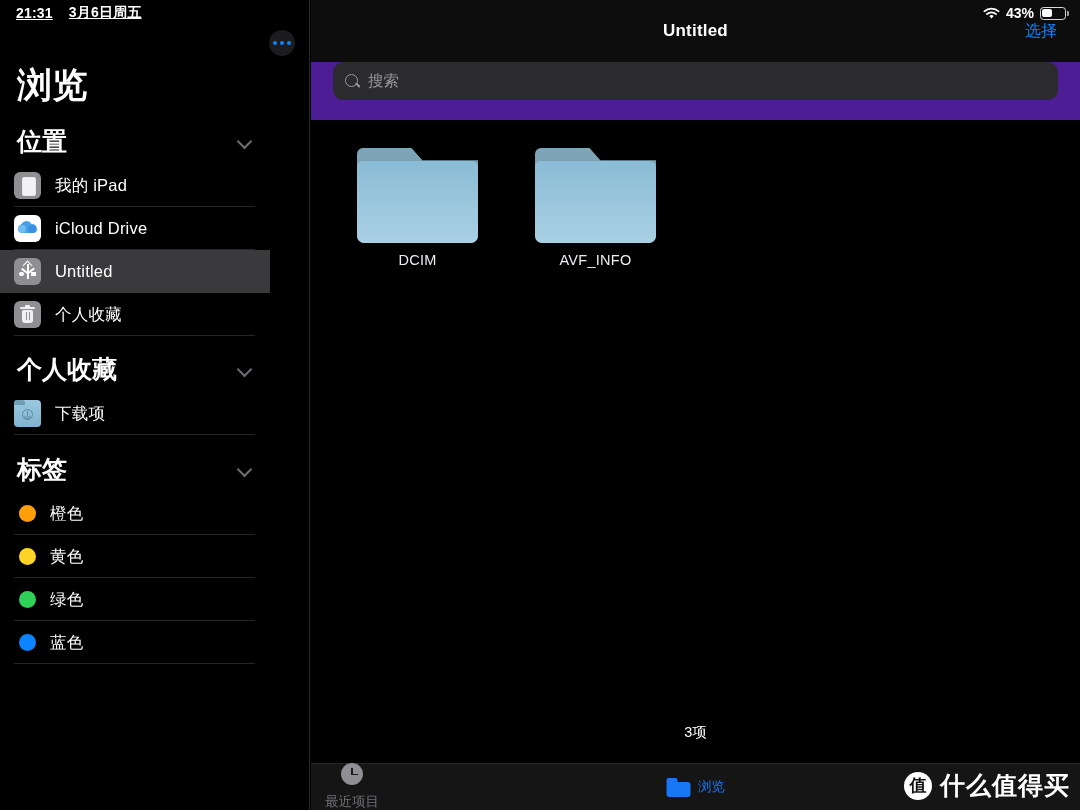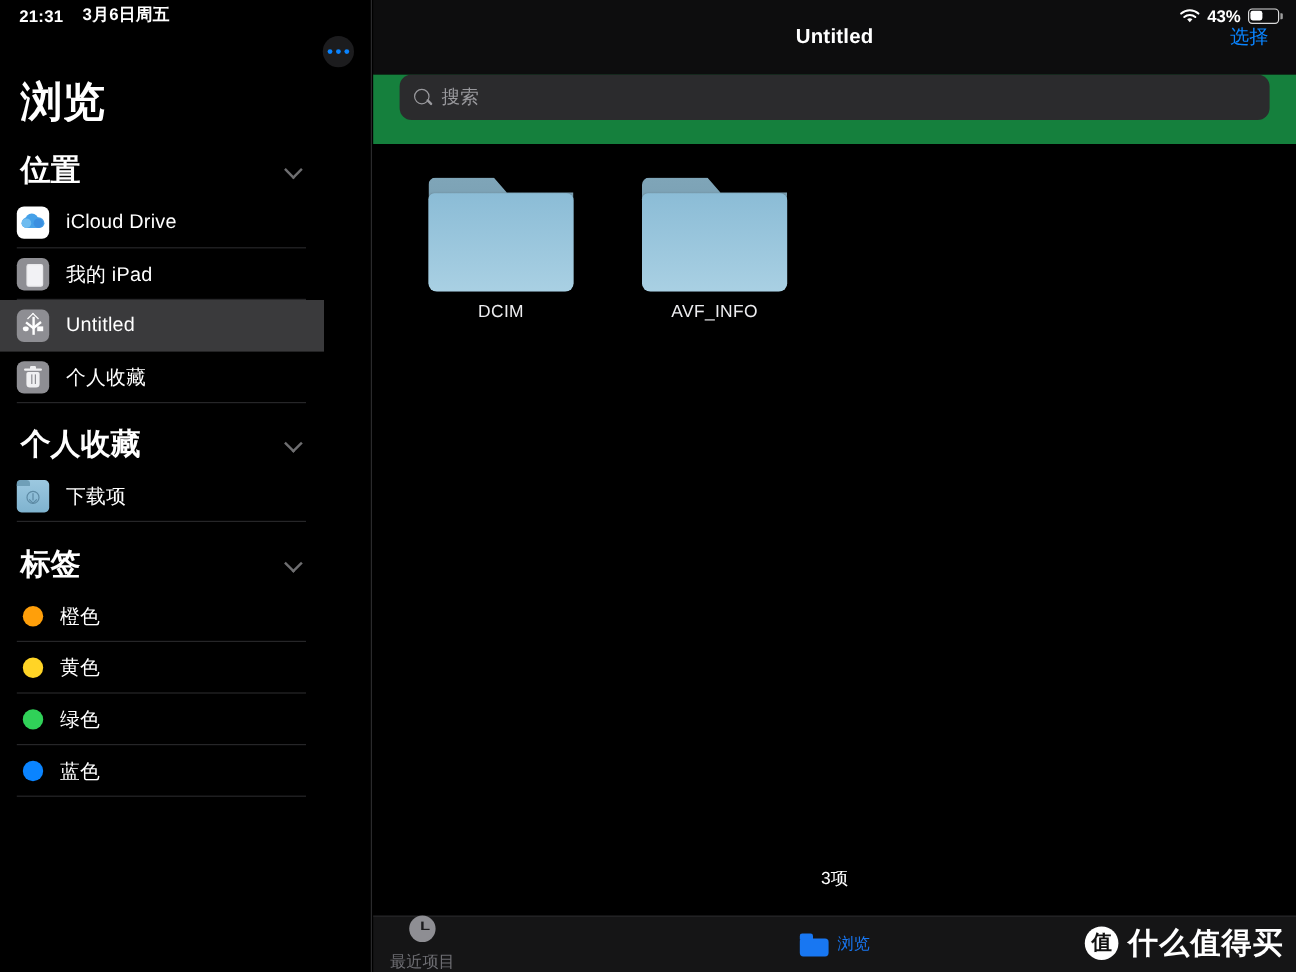--- a/index.html
+++ b/index.html
@@ -11,21 +11,21 @@
     overflow:hidden;
   }
   #app { position:relative; width:1080px; height:810px; background:#000; }
 
   
   .statusbar {
     position:absolute; top:0; left:0; width:1080px; height:26px;
     display:flex; align-items:center; justify-content:space-between;
     padding:0 14px 0 16px; z-index:40;
   }
-  .status-left { display:flex; align-items:center; gap:16px; font-size:14px; font-weight:600; letter-spacing:.2px; }
+  .status-left { display:flex; align-items:center; gap:16px; font-size:14px; font-weight:600; letter-spacing:.2px;text-decoration:underline; }
   .status-right { display:flex; align-items:center; gap:6px; font-size:14px; font-weight:600; }
   .wifi-icon { display:inline-block; width:17px; height:13px; position:relative; }
   .batt { display:inline-block; position:relative; width:26px; height:13px;
           border:1.4px solid rgba(255,255,255,.85); border-radius:3.5px; }
   .batt::after { content:""; position:absolute; right:-4px; top:3.5px; width:2px; height:5px;
                  background:rgba(255,255,255,.6); border-radius:0 1px 1px 0; }
   .batt .fill { position:absolute; left:1.3px; top:1.3px; bottom:1.3px; width:42%;
                 background:#fff; border-radius:2px; }
 
   
@@ -99,21 +99,21 @@
 
   
   .content { position:absolute; left:311px; top:0; width:769px; height:810px; background:#000; }
   .nav {
     position:relative; height:62px; background:#0d0d0e;
     display:flex; align-items:center; justify-content:center;
   }
   .nav .title { font-size:17px; font-weight:600; letter-spacing:.2px; }
   .nav .select-btn { position:absolute; right:23px; top:50%; transform:translateY(-50%);
      font-size:16px; color:#0a84ff; }
-  .searchwrap { background:#15803d; padding:0 22px 20px 22px; }
+  .searchwrap { background:#4c1d95; padding:0 22px 20px 22px; }
   .searchbar {
     height:38px; background:#2b2b2d; border-radius:10px;
     display:flex; align-items:center; gap:8px; padding:0 12px;
   }
   .mag { width:15px; height:15px; position:relative; flex:0 0 15px; }
   .mag::before { content:""; position:absolute; left:0; top:0; width:11px; height:11px;
      border:1.7px solid #9a9a9e; border-radius:50%; }
   .mag::after { content:""; position:absolute; left:10px; top:10px; width:5.5px; height:1.7px;
      background:#9a9a9e; transform:rotate(45deg); border-radius:1px; }
   .searchbar .ph { font-size:15.5px; color:#99999d; }
@@ -198,33 +198,33 @@
     <div class="sb-title">浏览</div>
 
     <div class="sb-scroll">
 
       <div class="sb-section-head">
         <span class="t">位置</span>
         <span class="chev"></span>
       </div>
 
       <div class="sb-row">
+        <span class="ic ic-ipad"></span>
+        <span class="lbl">我的 iPad</span>
+        <span class="sep"></span>
+      </div>
+
+      <div class="sb-row">
         <span class="ic ic-icloud">
           <span class="c1"></span>
             <span class="c2"></span>
             <span class="c3"></span>
             <span class="c4"></span>
         </span>
         <span class="lbl">iCloud Drive</span>
-        <span class="sep"></span>
-      </div>
-
-      <div class="sb-row">
-        <span class="ic ic-ipad"></span>
-        <span class="lbl">我的 iPad</span>
         <span class="sep"></span>
       </div>
 
       <div class="sb-row sel">
         <span class="ic ic-usb">
           <span class="stem"></span>
             <span class="top"></span>
           <span class="la"></span>
             <span class="lb"></span>
           <span class="dot"></span>

